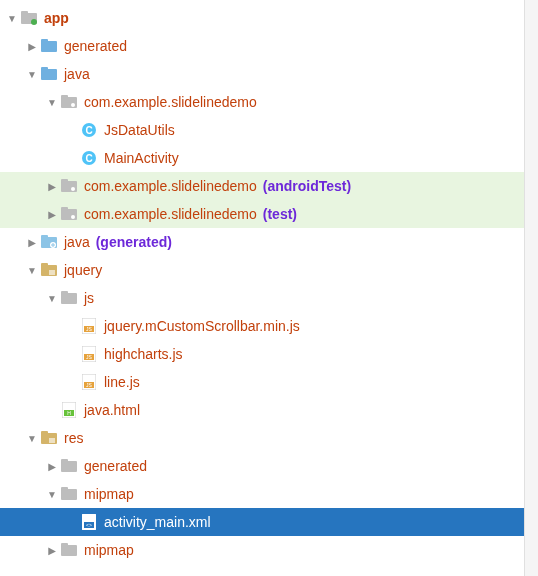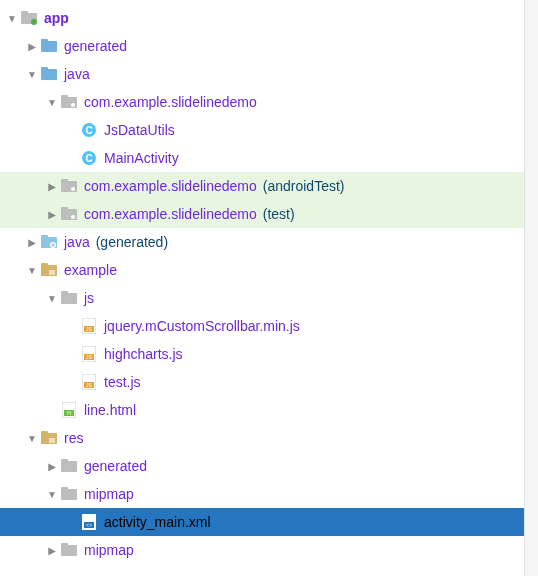--- a/index.html
+++ b/index.html
@@ -31,42 +31,42 @@
       display: flex;
       align-items: center;
       height: 28px;
       padding: 0 4px;
       cursor: pointer;
       white-space: nowrap;
     }
     .tree-row.bold .label { font-weight: bold; }
     .tree-row.highlight { background: #e8f5e0; }
     .tree-row.selected { background: #2675bf; color: #fff; }
-    .tree-row.selected .label { color: #000000; }
+    .tree-row.selected .label { color: #ffffff; }
     .arrow {
       width: 16px;
       display: inline-flex;
       justify-content: center;
       align-items: center;
       color: #888;
       font-size: 10px;
       flex-shrink: 0;
     }
     .arrow.empty { visibility: hidden; }
     .icon {
       width: 18px;
       height: 18px;
       display: inline-flex;
       justify-content: center;
       align-items: center;
       margin-right: 6px;
       flex-shrink: 0;
     }
-    .label { color: #6d28d9; }
-    .suffix { color: #0c4a6e; margin-left: 6px; }
+    .label { color: #c2410c; }
+    .suffix { color: #6d28d9; margin-left: 6px; font-weight: bold; }
     
     .d0 { padding-left: 4px; }
     .d1 { padding-left: 24px; }
     .d2 { padding-left: 44px; }
     .d3 { padding-left: 64px; }
 
     
     svg { display: block; }
   </style>
 </head>
@@ -174,21 +174,21 @@
     </div>
     <div class="tree-row d1">
       <span class="arrow">▼</span>
       <span class="icon">
         <svg width="16" height="14" viewBox="0 0 16 14">
           <rect x="0" y="2" width="16" height="11" rx="1" fill="#d4b469"></rect>
           <rect x="0" y="0" width="7" height="4" rx="1" fill="#d4b469"></rect>
           <rect x="8" y="7" width="6" height="5" fill="#fff" opacity="0.6"></rect>
         </svg>
       </span>
-      <span class="label">example</span>
+      <span class="label">jquery</span>
     </div>
     <div class="tree-row d2">
       <span class="arrow">▼</span>
       <span class="icon">
         <svg width="16" height="14" viewBox="0 0 16 14">
           <rect x="0" y="2" width="16" height="11" rx="1" fill="#bdbdbd"></rect>
           <rect x="0" y="0" width="7" height="4" rx="1" fill="#bdbdbd"></rect>
         </svg>
       </span>
       <span class="label">js</span>
@@ -217,32 +217,32 @@
     </div>
     <div class="tree-row d3">
       <span class="arrow empty">▶</span>
       <span class="icon">
         <svg width="14" height="16" viewBox="0 0 14 16">
           <rect x="0" y="0" width="14" height="16" rx="1" fill="#fff" stroke="#ccc"></rect>
           <rect x="2" y="8" width="10" height="6" fill="#e6a23c"></rect>
           <text x="7" y="13" text-anchor="middle" font-size="5" fill="#fff" font-family="Arial">JS</text>
         </svg>
       </span>
-      <span class="label">test.js</span>
+      <span class="label">line.js</span>
     </div>
     <div class="tree-row d2">
       <span class="arrow empty">▶</span>
       <span class="icon">
         <svg width="14" height="16" viewBox="0 0 14 16">
           <rect x="0" y="0" width="14" height="16" rx="1" fill="#fff" stroke="#ccc"></rect>
           <rect x="2" y="8" width="10" height="6" fill="#67c23a"></rect>
           <text x="7" y="13" text-anchor="middle" font-size="5" fill="#fff" font-family="Arial">H</text>
         </svg>
       </span>
-      <span class="label">line.html</span>
+      <span class="label">java.html</span>
     </div>
     <div class="tree-row d1">
       <span class="arrow">▼</span>
       <span class="icon">
         <svg width="16" height="14" viewBox="0 0 16 14">
           <rect x="0" y="2" width="16" height="11" rx="1" fill="#d4b469"></rect>
           <rect x="0" y="0" width="7" height="4" rx="1" fill="#d4b469"></rect>
           <rect x="8" y="7" width="6" height="5" fill="#fff" opacity="0.6"></rect>
         </svg>
       </span>

